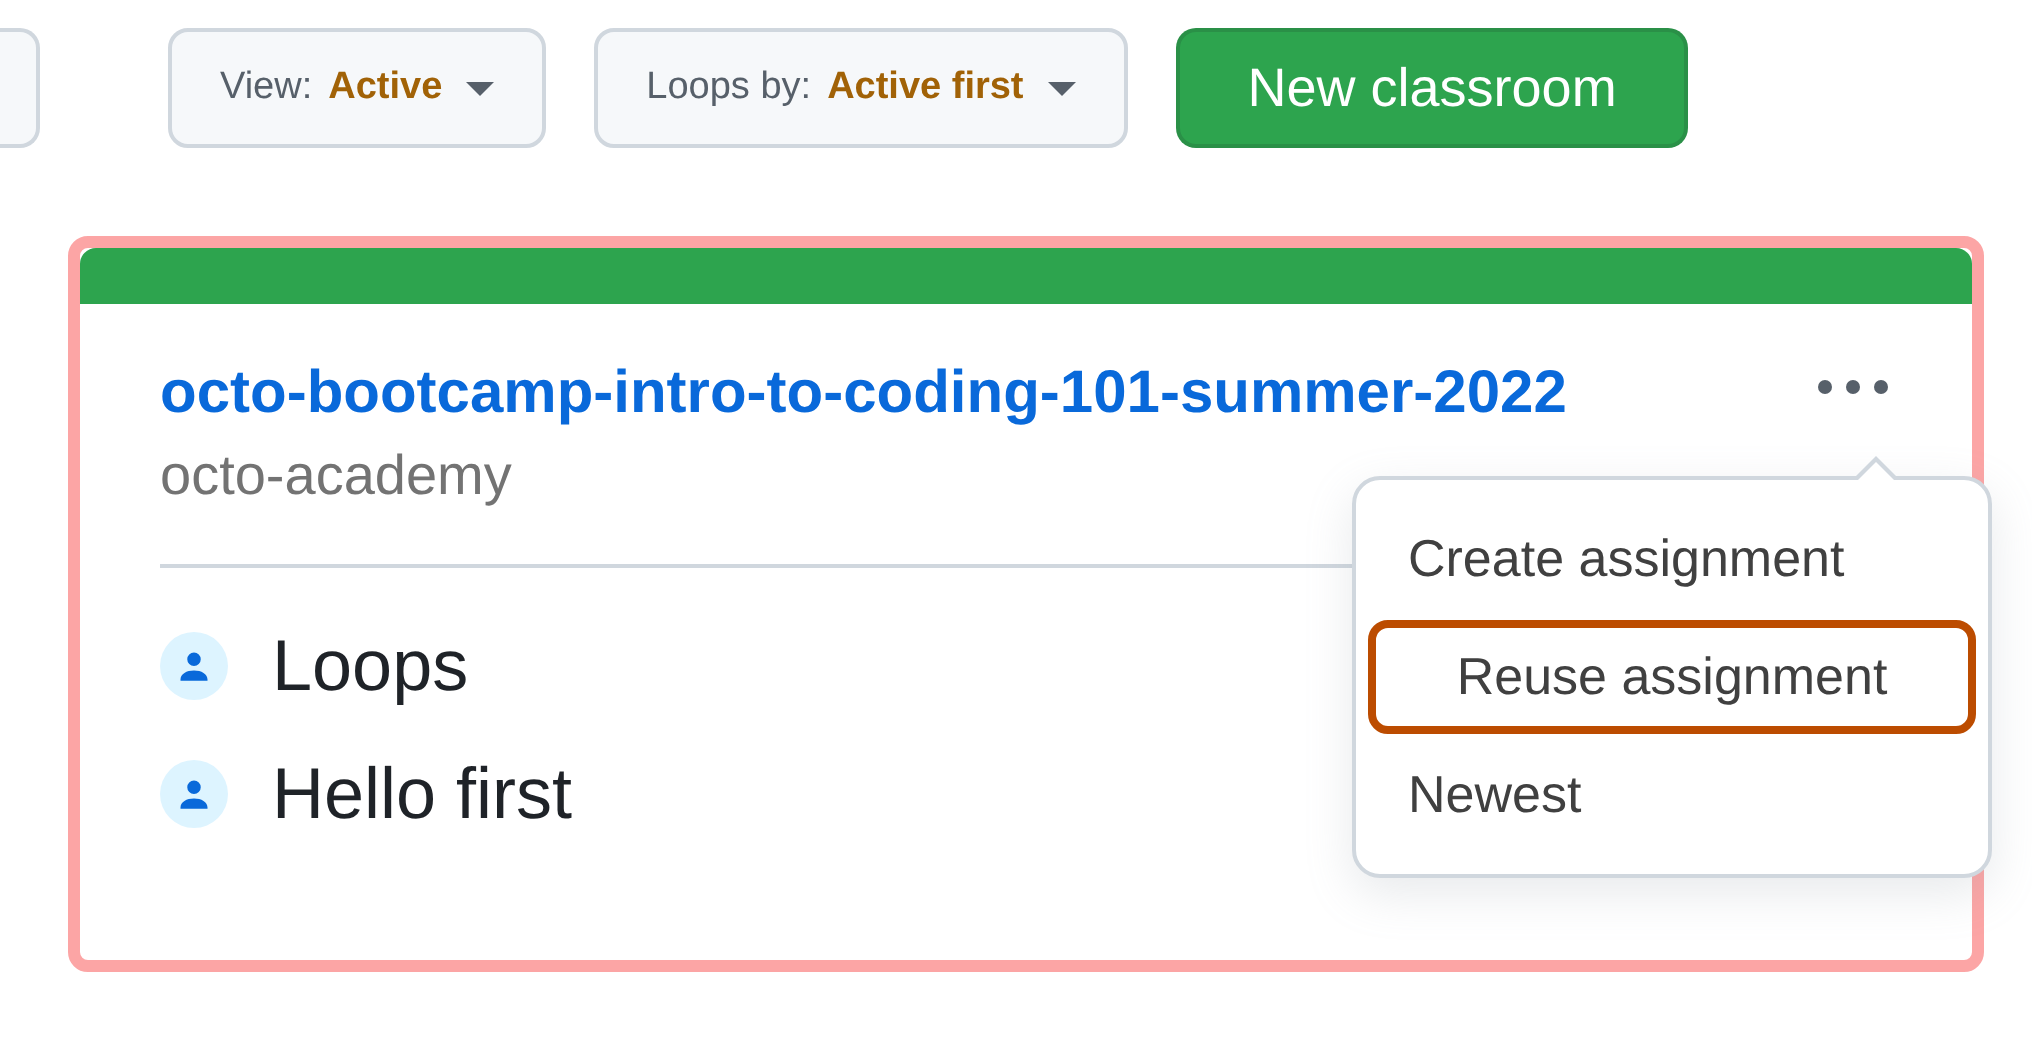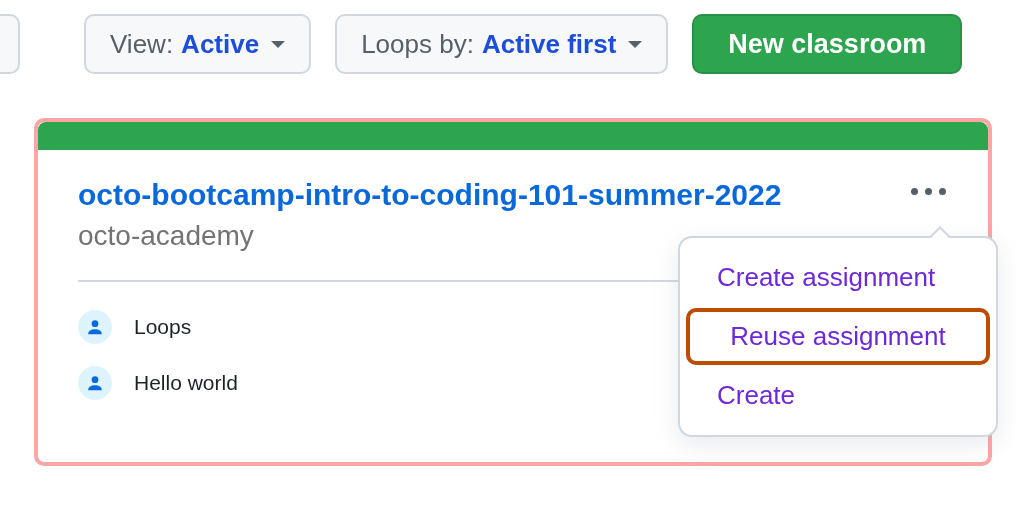--- a/index.html
+++ b/index.html
@@ -29,48 +29,48 @@
     }
     .dropdown-btn {
       display: inline-flex;
       align-items: center;
       gap: 8px;
       height: 60px;
       padding: 0 24px;
       border: 2px solid #d0d7de;
       border-radius: 10px;
       background: #f6f8fa;
-      font-size: 26px;
+      font-size: 19px;
       color: #57606a;
       cursor: pointer;
     }
-    .dropdown-btn .strong { color: #1d4ed8; font-weight: 600; }
+    .dropdown-btn .strong { color: #a16207; font-weight: 600; }
     .caret {
       width: 0; height: 0;
       border-left: 7px solid transparent;
       border-right: 7px solid transparent;
       border-top: 7px solid #57606a;
       margin-left: 4px;
     }
     .primary-btn {
       height: 60px;
       padding: 0 34px;
       border: 2px solid rgba(27,31,36,0.15);
       border-radius: 10px;
       background: #2da44e;
       color: #fff;
       font-size: 27px;
-      font-weight: 700;
+      font-weight: 400;
       cursor: pointer;
     }
     .card-wrap {
       padding: 30px 24px 0 34px;
     }
     .card {
-      border: 4px solid #fca5a5;
+      border: 6px solid #fca5a5;
       border-radius: 10px;
       overflow: visible;
       position: relative;
     }
     .card-header-stripe {
       height: 28px;
       background: #2da44e;
       border-top-left-radius: 8px;
       border-top-right-radius: 8px;
     }
@@ -109,21 +109,21 @@
       border-radius: 50%;
       background: #ddf4ff;
       display: flex;
       align-items: center;
       justify-content: center;
       flex-shrink: 0;
     }
     .person-icon svg { width: 18px; height: 18px; fill: #0969da; }
     .assignment-name {
       color: #1f2328;
-      font-size: 21px;
+      font-size: 36px;
     }
     .kebab {
       position: absolute;
       top: 32px;
       right: 36px;
       display: flex;
       gap: 7px;
       cursor: pointer;
       padding: 6px;
     }
@@ -156,23 +156,23 @@
       content: "";
       position: absolute;
       top: -9px;
       right: 46px;
       width: 0; height: 0;
       border-left: 10px solid transparent;
       border-right: 10px solid transparent;
       border-bottom: 10px solid #fff;
     }
     .menu-item {
-      padding: 14px 37px;
+      padding: 14px 26px;
       font-size: 26px;
-      color: #6d28d9;
+      color: #404040;
       cursor: pointer;
     }
     .menu-item.highlighted {
       position: relative;
       text-align: center;
     }
     .menu-item.highlighted::after {
       content: "";
       position: absolute;
       top: 1px; left: 6px; right: 6px; bottom: 1px;
@@ -225,24 +225,24 @@
             </svg>
         </div>
         <span class="assignment-name">Loops</span>
       </div>
       <div class="assignment-row">
         <div class="person-icon">
           <svg viewBox="0 0 16 16">
               <path d="M8 8a3 3 0 1 0 0-6 3 3 0 0 0 0 6ZM2 14c0-2.5 2.7-4 6-4s6 1.5 6 4v.5H2V14Z"></path>
             </svg>
         </div>
-        <span class="assignment-name">Hello world</span>
+        <span class="assignment-name">Hello first</span>
       </div>
 
       <div class="dropdown-menu">
         <div class="menu-item">Create assignment</div>
         <div class="menu-item highlighted">Reuse assignment</div>
-        <div class="menu-item">Create</div>
+        <div class="menu-item">Newest</div>
       </div>
 
     </div>
   </div>
 </div>
 
 </body></html>

